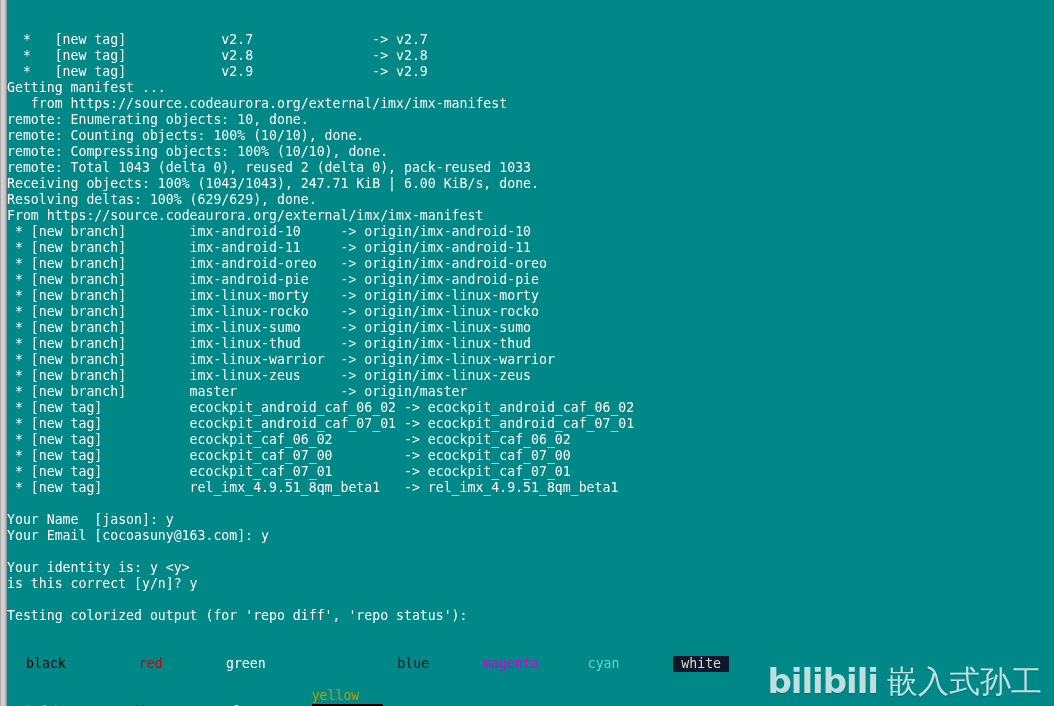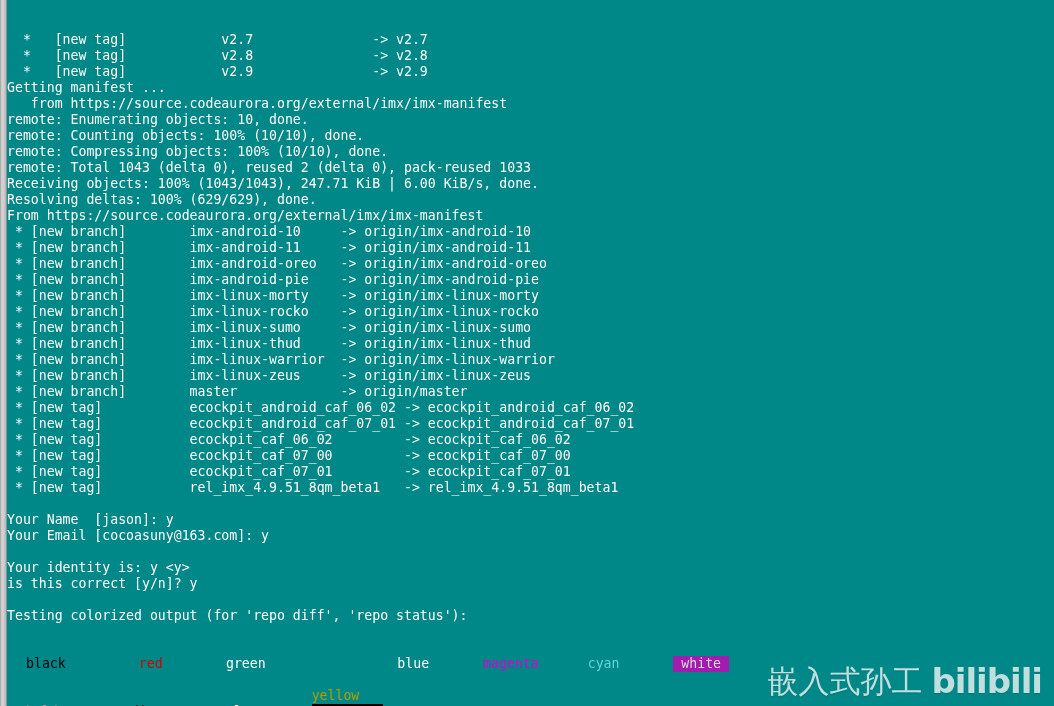--- a/index.html
+++ b/index.html
@@ -41,24 +41,24 @@
   .row {
     height: 16px;
     line-height: 16px;
     white-space: pre;
   }
   
   .c-black   { color: #000000; }
   .c-red     { color: #d40000; margin-left: 8px; }
   .c-green   { color: #ffffff; }
   .c-yellow  { color: #b3a000; margin-top: 32px; }
-  .c-blue    { color: #ffffff; }
+  .c-blue    { color: #0f172a; }
   .c-magenta { color: #d400d4; }
   .c-cyan    { color: #5fd7d7; }
-  .c-white   { color: #d8d8d8; background: #a21caf; }
+  .c-white   { color: #d8d8d8; background: #0f172a; }
   .c-bold    { color: #9c9c9c; }
   .c-dim     { color: #000000; }
   .c-ul      { color: #ffffff; text-decoration: underline; }
   .c-reverse { color: #ffffff; background: #000000; }
 
   
   #watermark {
     position: absolute;
     right: 6px;
     bottom: 8px;
@@ -94,17 +94,17 @@
   <div id="scrollbar"></div>
 
   <div id="screen">
     <div id="output-top"><div class="row">  *   [new tag]            v2.7               -&gt; v2.7</div><div class="row">  *   [new tag]            v2.8               -&gt; v2.8</div><div class="row">  *   [new tag]            v2.9               -&gt; v2.9</div><div class="row">Getting manifest ...</div><div class="row">   from https://source.codeaurora.org/external/imx/imx-manifest</div><div class="row">remote: Enumerating objects: 10, done.</div><div class="row">remote: Counting objects: 100% (10/10), done.</div><div class="row">remote: Compressing objects: 100% (10/10), done.</div><div class="row">remote: Total 1043 (delta 0), reused 2 (delta 0), pack-reused 1033</div><div class="row">Receiving objects: 100% (1043/1043), 247.71 KiB | 6.00 KiB/s, done.</div><div class="row">Resolving deltas: 100% (629/629), done.</div><div class="row">From https://source.codeaurora.org/external/imx/imx-manifest</div><div class="row"> * [new branch]        imx-android-10     -&gt; origin/imx-android-10</div><div class="row"> * [new branch]        imx-android-11     -&gt; origin/imx-android-11</div><div class="row"> * [new branch]        imx-android-oreo   -&gt; origin/imx-android-oreo</div><div class="row"> * [new branch]        imx-android-pie    -&gt; origin/imx-android-pie</div><div class="row"> * [new branch]        imx-linux-morty    -&gt; origin/imx-linux-morty</div><div class="row"> * [new branch]        imx-linux-rocko    -&gt; origin/imx-linux-rocko</div><div class="row"> * [new branch]        imx-linux-sumo     -&gt; origin/imx-linux-sumo</div><div class="row"> * [new branch]        imx-linux-thud     -&gt; origin/imx-linux-thud</div><div class="row"> * [new branch]        imx-linux-warrior  -&gt; origin/imx-linux-warrior</div><div class="row"> * [new branch]        imx-linux-zeus     -&gt; origin/imx-linux-zeus</div><div class="row"> * [new branch]        master             -&gt; origin/master</div><div class="row"> * [new tag]           ecockpit_android_caf_06_02 -&gt; ecockpit_android_caf_06_02</div><div class="row"> * [new tag]           ecockpit_android_caf_07_01 -&gt; ecockpit_android_caf_07_01</div><div class="row"> * [new tag]           ecockpit_caf_06_02         -&gt; ecockpit_caf_06_02</div><div class="row"> * [new tag]           ecockpit_caf_07_00         -&gt; ecockpit_caf_07_00</div><div class="row"> * [new tag]           ecockpit_caf_07_01         -&gt; ecockpit_caf_07_01</div><div class="row"> * [new tag]           rel_imx_4.9.51_8qm_beta1   -&gt; rel_imx_4.9.51_8qm_beta1</div><div class="row">&nbsp;</div><div class="row">Your Name  [jason]: y</div><div class="row">Your Email [cocoasuny@163.com]: y</div><div class="row">&nbsp;</div><div class="row">Your identity is: y &lt;y&gt;</div><div class="row">is this correct [y/n]? y</div><div class="row">&nbsp;</div><div class="row">Testing colorized output (for 'repo diff', 'repo status'):</div></div>
     <div id="color-test-row-1" class="row" style="position: relative;">&nbsp;<span class="c-black" style="position: absolute; left: 19.04px; top: 0px;">black</span><span class="c-red" style="position: absolute; left: 123.76px; top: 0px;">red</span><span class="c-green" style="position: absolute; left: 218.96px; top: 0px;">green</span><span class="c-yellow" style="position: absolute; left: 304.64px; top: 0px;">yellow</span><span class="c-blue" style="position: absolute; left: 390.32px; top: 0px;">blue</span><span class="c-magenta" style="position: absolute; left: 476px; top: 0px;">magenta</span><span class="c-cyan" style="position: absolute; left: 580.72px; top: 0px;">cyan</span><span class="c-white" style="position: absolute; left: 666.4px; top: 0px;"> white </span></div>
     <div id="color-test-row-2" class="row" style="position: relative;">&nbsp;<span class="c-bold" style="position: absolute; left: 19.04px; top: 0px;">bold</span><span class="c-dim" style="position: absolute; left: 123.76px; top: 0px;">dim</span><span class="c-ul" style="position: absolute; left: 218.96px; top: 0px;">ul      </span><span class="c-reverse" style="position: absolute; left: 304.64px; top: 0px;"> reverse </span></div>
     
   </div>
 
   <div id="watermark">
+    <span id="wm-logo">bilibili</span>
     <span id="wm-text">嵌入式孙工</span>
-    <span id="wm-logo">bilibili</span>
   </div>
 
 </div>
 
 </body></html>

